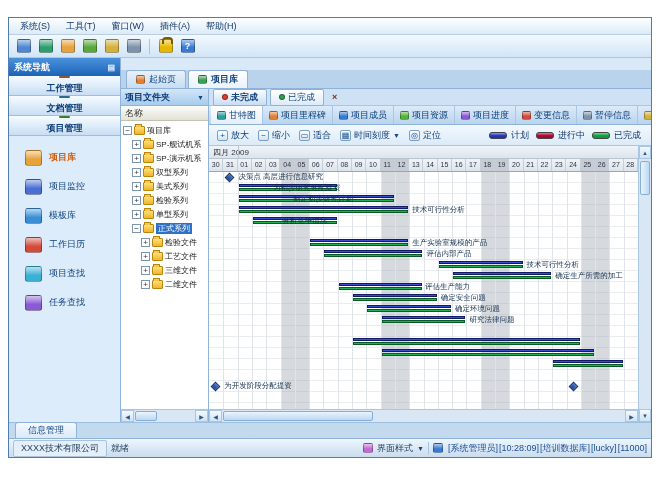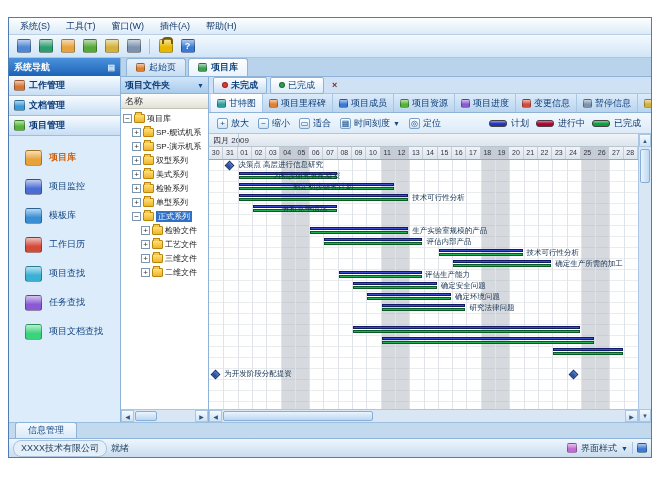--- a/index.html
+++ b/index.html
@@ -20,33 +20,33 @@
   .ticon[data-name="lock-icon"]::before{content:"";width:7px;height:5px;border:2px solid #7c5c00;border-bottom:none;
          border-radius:4px 4px 0 0;position:absolute;top:-3px;left:2px;}
   .sep{width:1px;height:15px;background:#a9c3dd;margin:0 3px;}
   
   .main{flex:1;display:flex;min-height:0;}
   .sidebar{width:112px;display:flex;flex-direction:column;border-right:1px solid #8fb3d8;background:#dcecfb;}
   .sb-title{height:18px;background:linear-gradient(#4b92dd,#1b63b6);color:#fff;font-weight:bold;
             display:flex;align-items:center;justify-content:space-between;padding:0 5px;}
   .sb-title .pin{color:#e6f0fb;font-size:8px;}
   .sb-group{height:20px;background:linear-gradient(#f6fbff,#c8def4);border-bottom:1px solid #9dbfdf;
-            display:flex;align-items:center;gap:4px;padding:0 5px;color:#0b3c77;font-weight:bold;}
+            display:flex;align-items:center;gap:4px;padding:0 5px;color:#0b3c77;font-weight:bold;flex-direction:column;}
   .grp-icon{width:11px;height:11px;border-radius:2px;border:1px solid rgba(0,0,0,.3);
             background-image:linear-gradient(rgba(255,255,255,.6),rgba(255,255,255,0) 60%);}
   .sb-items{flex:1;padding:7px 0 0 0;display:flex;flex-direction:column;overflow:hidden;}
   .sb-item{height:29px;display:flex;align-items:center;gap:7px;padding:0 4px 0 16px;}
   .nav-icon{width:17px;height:16px;border-radius:3px;border:1px solid rgba(0,0,0,.3);
             background-image:linear-gradient(rgba(255,255,255,.65),rgba(255,255,255,0) 60%);flex:0 0 auto;}
   .sb-item .label{color:#10427e;}
   .sb-item.active .label{color:#d2600a;font-weight:bold;}
   
   .content{flex:1;display:flex;flex-direction:column;min-width:0;}
   .doctabs{height:19px;background:#b9d3ec;display:flex;align-items:flex-end;padding-left:5px;gap:2px;
-           border-bottom:1px solid #8fb3d8;}
+           border-bottom:1px solid #8fb3d8;margin-top:12px;}
   .doctab{display:flex;align-items:center;gap:4px;padding:2px 9px;background:linear-gradient(#e7f1fb,#c8ddf2);
           border:1px solid #8fb3d8;border-bottom:none;border-radius:3px 3px 0 0;color:#13457f;}
   .doctab.active{background:linear-gradient(#ffffff,#eaf3fc);font-weight:bold;}
   .mini-icon{width:9px;height:9px;border-radius:2px;border:1px solid rgba(0,0,0,.3);
              background-image:linear-gradient(rgba(255,255,255,.6),rgba(255,255,255,0) 60%);flex:0 0 auto;}
   .body{flex:1;display:flex;min-height:0;}
   
   .treepanel{width:88px;display:flex;flex-direction:column;background:#fff;border-right:1px solid #8fb3d8;}
   .tree-title{height:17px;background:linear-gradient(#d3e6f8,#a8cbec);display:flex;align-items:center;
               justify-content:space-between;padding:0 4px;color:#0b3c77;font-weight:bold;border-bottom:1px solid #8fb3d8;}
@@ -116,21 +116,21 @@
   .vscroll .strack{flex:1;position:relative;}
   .vthumb{position:absolute;left:1px;right:1px;top:2px;height:34px;background:linear-gradient(90deg,#eaf4fd,#bcd8f2);
           border:1px solid #87aed6;border-radius:2px;}
   .vscroll .sarrow{height:13px;width:auto;}
   
   .strip{height:16px;background:#c3d9ee;border-top:1px solid #9dbfdf;display:flex;align-items:flex-end;padding-left:6px;}
   .strip-tab{background:linear-gradient(#f3f9fe,#d9eafa);border:1px solid #8fb3d8;border-bottom:none;
              border-radius:3px 3px 0 0;padding:1px 12px;color:#13457f;}
   .statusbar{height:19px;display:flex;align-items:center;background:linear-gradient(#eef6fd,#c9dcef);
              border-top:1px solid #8fb3d8;padding:0 4px;gap:4px;font-size:9px;color:#24435f;}
-  .scell{border:1px solid #aac3dc;border-radius:8px;padding:1px 7px;background:#e4eff9;}
+  .scell{border:1px solid #aac3dc;border-radius:2px;padding:1px 7px;background:#e4eff9;}
   .spacer{flex:1;}
   .sb-sep{width:1px;height:12px;background:#aac3dc;}
   .session span{color:#1d4f94;margin-left:1px;}
   .sicon{width:10px;height:10px;border-radius:2px;border:1px solid rgba(0,0,0,.3);flex:0 0 auto;
          background-image:linear-gradient(rgba(255,255,255,.6),rgba(255,255,255,0) 60%);}
 </style>
 </head>
 <body>
 
 <div class="window" data-name="app-window">
@@ -209,24 +209,20 @@
             <div class="nav-icon" data-name="work-calendar-icon" style="background-color: rgb(212, 74, 58);"></div>
             <span class="label" data-name="sidebar-item-label">工作日历</span>
           </div>
           <div class="sb-item" data-name="sidebar-item-项目查找">
             <div class="nav-icon" data-name="project-search-icon" style="background-color: rgb(58, 176, 212);"></div>
             <span class="label" data-name="sidebar-item-label">项目查找</span>
           </div>
           <div class="sb-item" data-name="sidebar-item-任务查找">
             <div class="nav-icon" data-name="task-search-icon" style="background-color: rgb(138, 90, 212);"></div>
             <span class="label" data-name="sidebar-item-label">任务查找</span>
-          </div>
-          <div class="sb-item" data-name="sidebar-item-项目文档查找">
-            <div class="nav-icon" data-name="project-doc-search-icon" style="background-color: rgb(58, 212, 124);"></div>
-            <span class="label" data-name="sidebar-item-label">项目文档查找</span>
           </div>
         </div>
     </div>
 
     <div class="content" data-name="content-area">
       <div class="doctabs" id="doctabs" data-name="document-tabs">
           <div class="doctab" data-name="tab-起始页">
             <div class="mini-icon" data-name="home-tab-icon" style="background-color: rgb(224, 128, 48);"></div>
             <span data-name="tab-label">起始页</span>
           </div>
@@ -576,15 +572,16 @@
 
   <div class="statusbar" data-name="status-bar">
     <span class="scell" data-name="company-name">XXXX技术有限公司</span>
     <span data-name="ready-status">就绪</span>
     <span class="spacer" data-name="status-spacer"></span>
     <span class="sicon" style="background-color:#c46ad4;" data-name="palette-icon"></span>
     <span data-name="ui-style-label">界面样式</span>
     <span class="caret" data-name="chevron-down-icon">▼</span>
     <span class="sb-sep" data-name="status-separator"></span>
     <span class="sicon" style="background-color:#3a7ad4;" data-name="user-icon"></span>
+    <span class="session" id="session-info" data-name="session-info"><span data-name="session-token">[系统管理员]</span><span data-name="session-token">[10:28:09]</span><span data-name="session-token">[培训数据库]</span><span data-name="session-token">[lucky]</span><span data-name="session-token">[11000]</span></span>
   </div>
 
 </div>
 
 </body></html>

